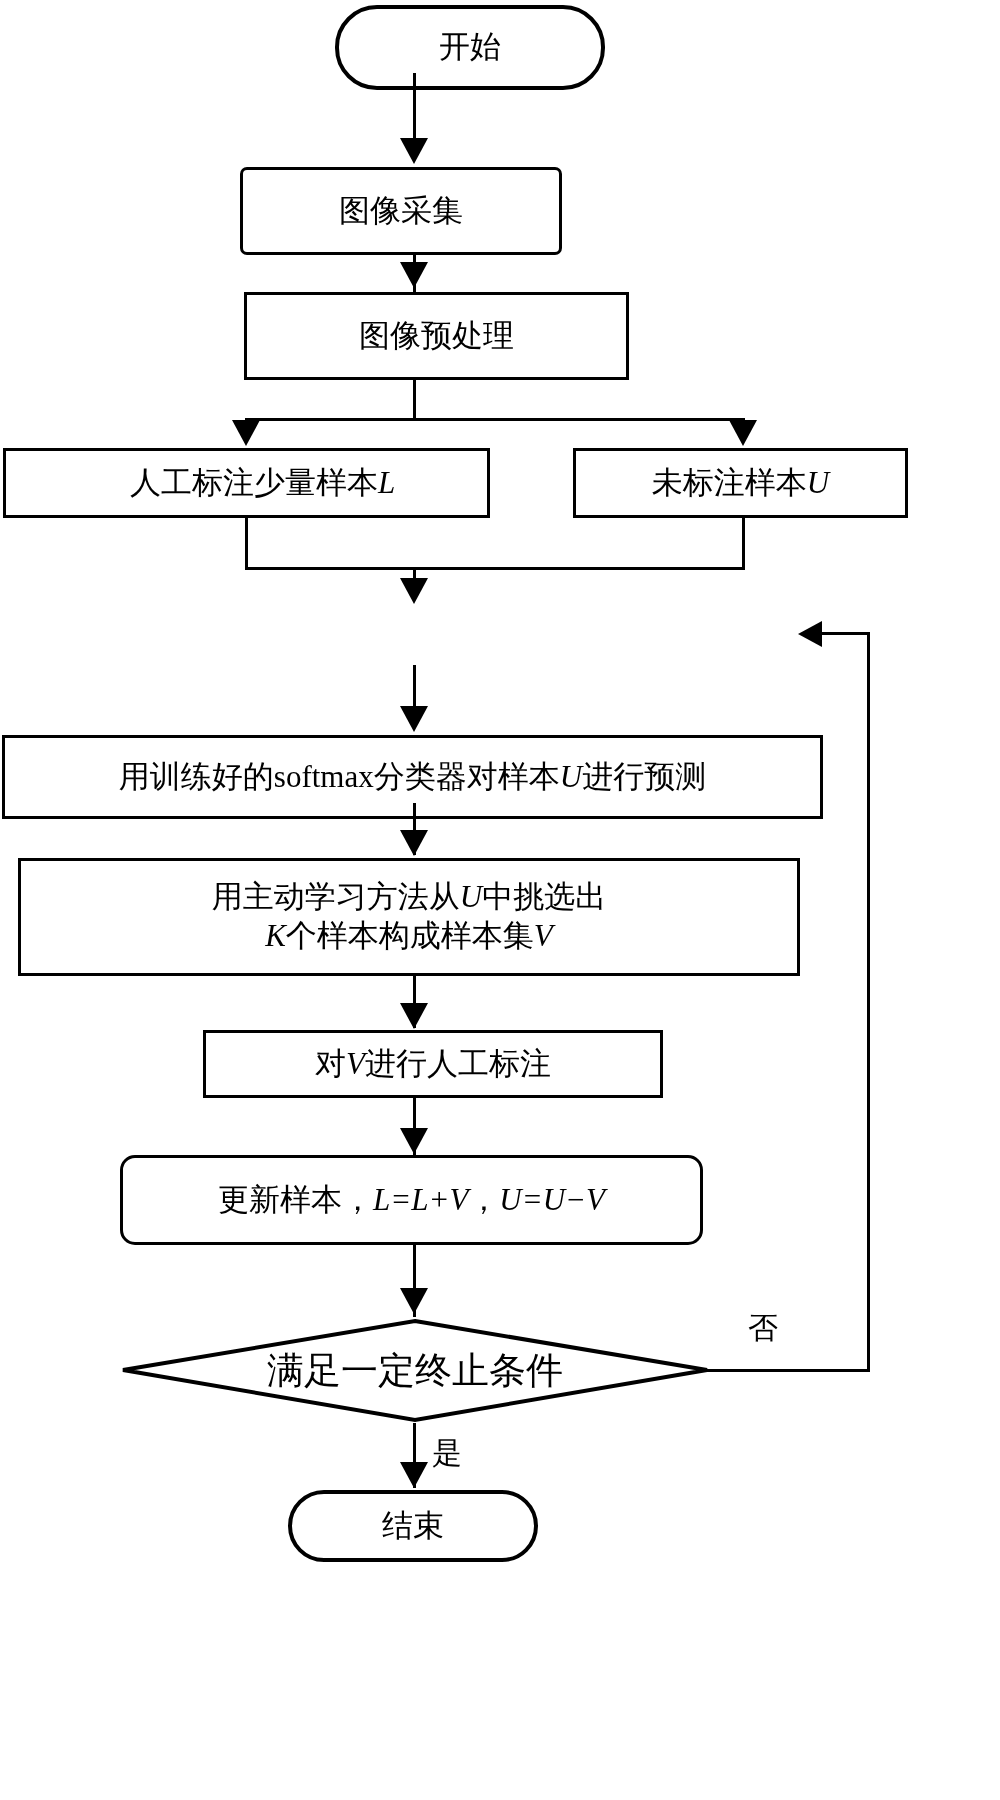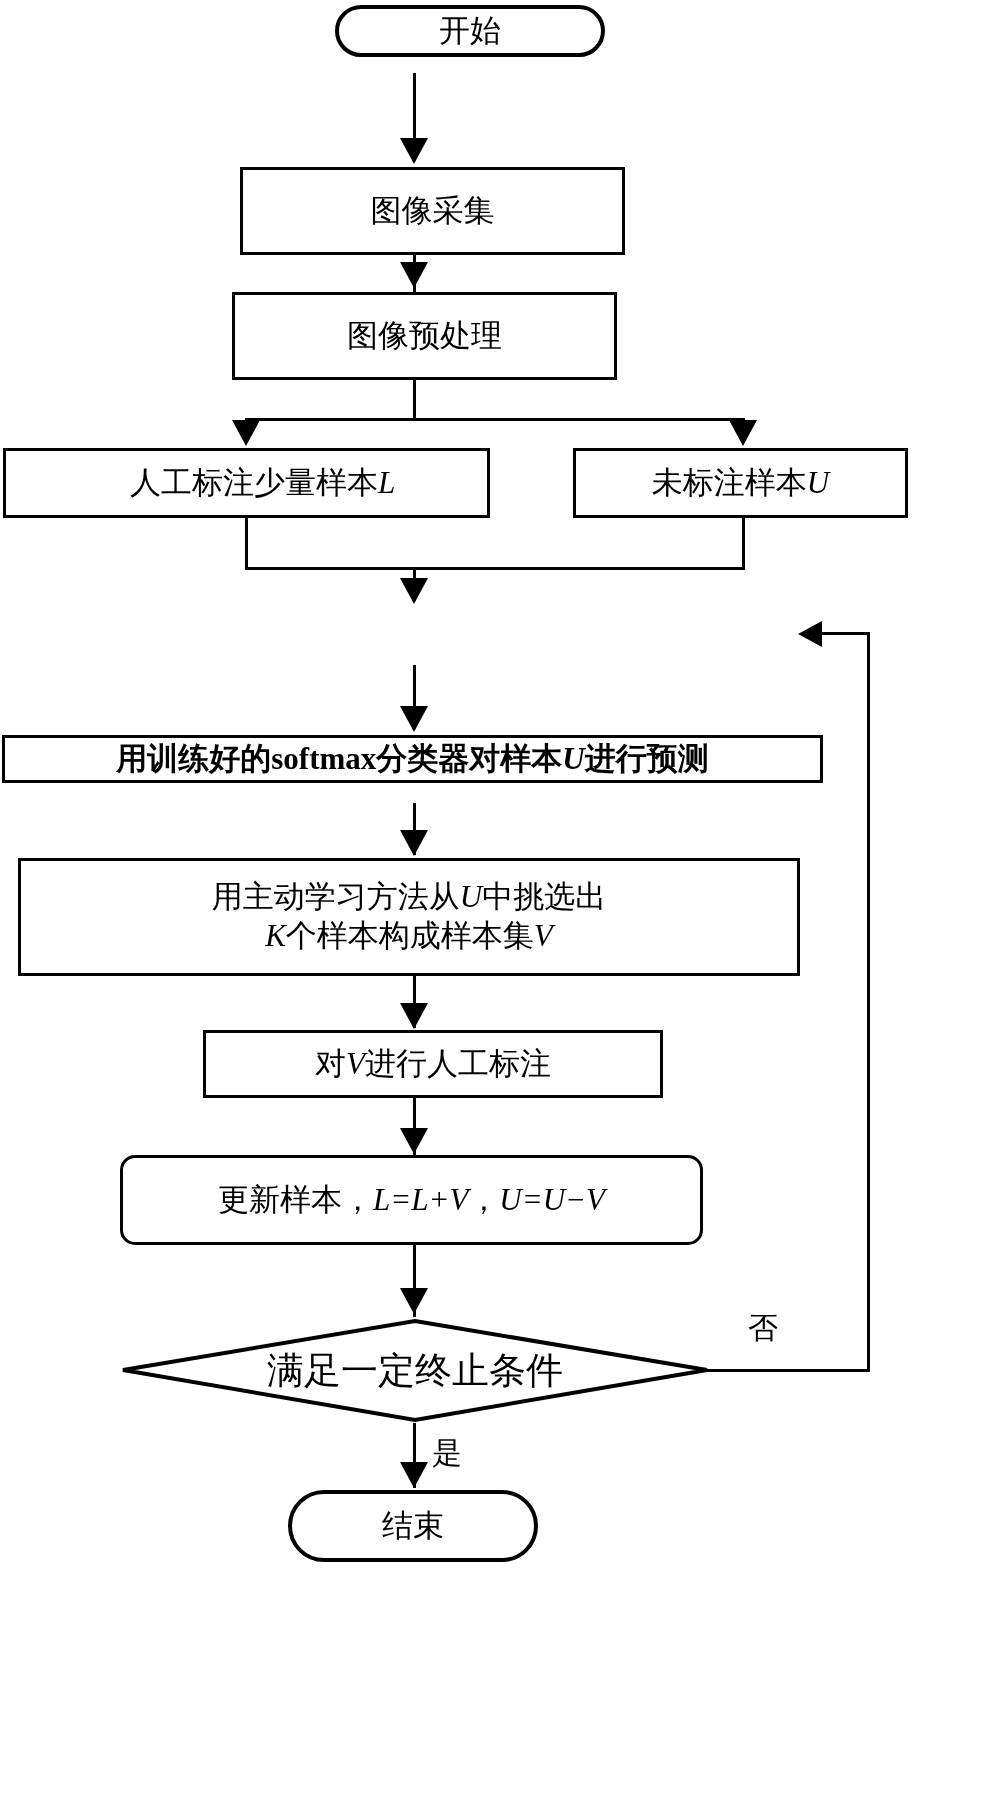--- a/index.html
+++ b/index.html
@@ -85,35 +85,35 @@
     position:absolute;
     font-size:30px;
     white-space:nowrap;
   }
 </style>
 </head>
 <body>
 
 <div id="canvas">
 
-  <div class="node term" style="left:335px;top:5px;width:270px;height:52px;justify-content:center;">
+  <div class="node term" style="left:335px;top:5px;width:270px;height:85px;justify-content:center;">
     <span class="txt">开始</span>
   </div>
 
   <div class="vline" style="left:413px;top:73px;height:68px;"></div>
   <div class="arrow-down" style="left:400px;top:138px;"></div>
 
-  <div class="node proc" style="left:240px;top:167px;width:385px;height:88px;">
+  <div class="node proc" style="left:240px;top:167px;width:322px;height:88px;border-radius:7px;">
     <span class="txt">图像采集</span>
   </div>
 
   <div class="vline" style="left:413px;top:255px;height:48px;"></div>
   <div class="arrow-down" style="left:400px;top:262px;"></div>
 
-  <div class="node proc" style="left:232px;top:292px;width:385px;height:88px;">
+  <div class="node proc" style="left:244px;top:292px;width:385px;height:88px;">
     <span class="txt">图像预处理</span>
   </div>
 
   <div class="vline" style="left:413px;top:380px;height:40px;"></div>
   <div class="hline" style="left:245px;top:418px;width:500px;"></div>
   <div class="vline" style="left:245px;top:418px;height:18px;"></div>
   <div class="arrow-down" style="left:232px;top:420px;"></div>
   <div class="vline" style="left:742px;top:418px;height:18px;"></div>
   <div class="arrow-down" style="left:729px;top:420px;"></div>
 
@@ -133,21 +133,21 @@
   <div class="vline" style="left:742px;top:518px;height:52px;"></div>
   <div class="hline" style="left:245px;top:567px;width:500px;"></div>
   <div class="vline" style="left:413px;top:567px;height:28px;"></div>
   <div class="arrow-down" style="left:400px;top:578px;"></div>
 
 
   <div class="vline" style="left:413px;top:665px;height:60px;"></div>
 
   <div class="arrow-down" style="left:400px;top:706px;"></div>
 
-  <div class="node proc" style="left:2px;top:735px;width:821px;height:48px;font-weight:bold;">
+  <div class="node proc" style="left:2px;top:735px;width:821px;height:84px;">
     <span class="txt">
       <span>用训练好的softmax分类器对样本</span><span class="v">U</span><span>进行预测</span>
     </span>
   </div>
 
   <div class="vline" style="left:413px;top:803px;height:52px;"></div>
   <div class="arrow-down" style="left:400px;top:830px;"></div>
 
   <div class="node proc" style="left:18px;top:858px;width:782px;height:118px;">
     <span class="txt two">

